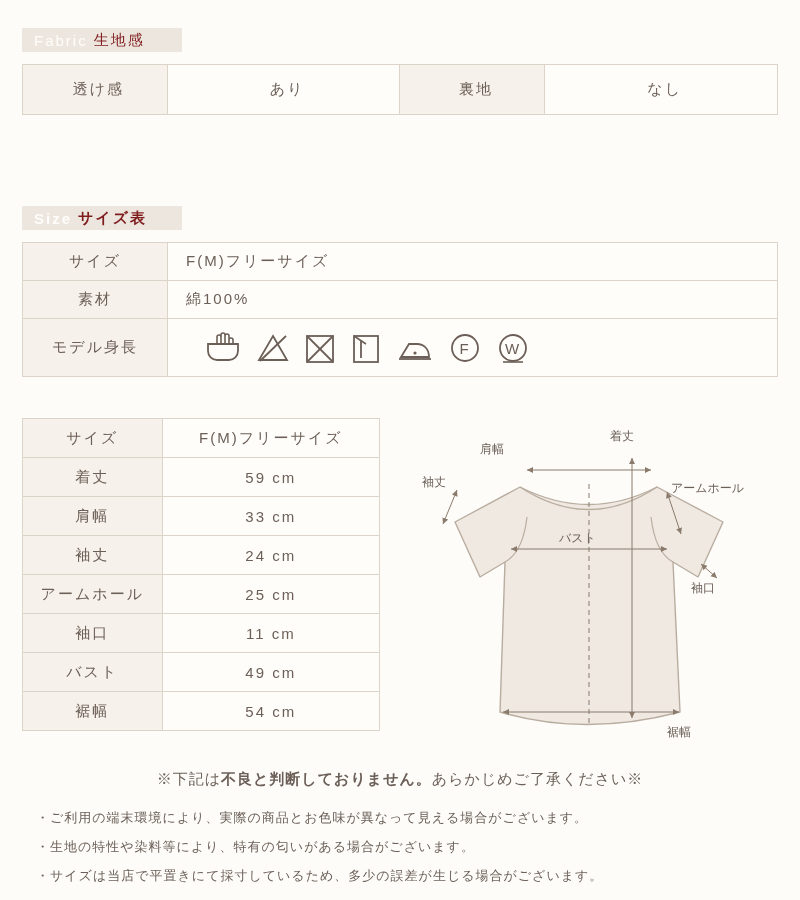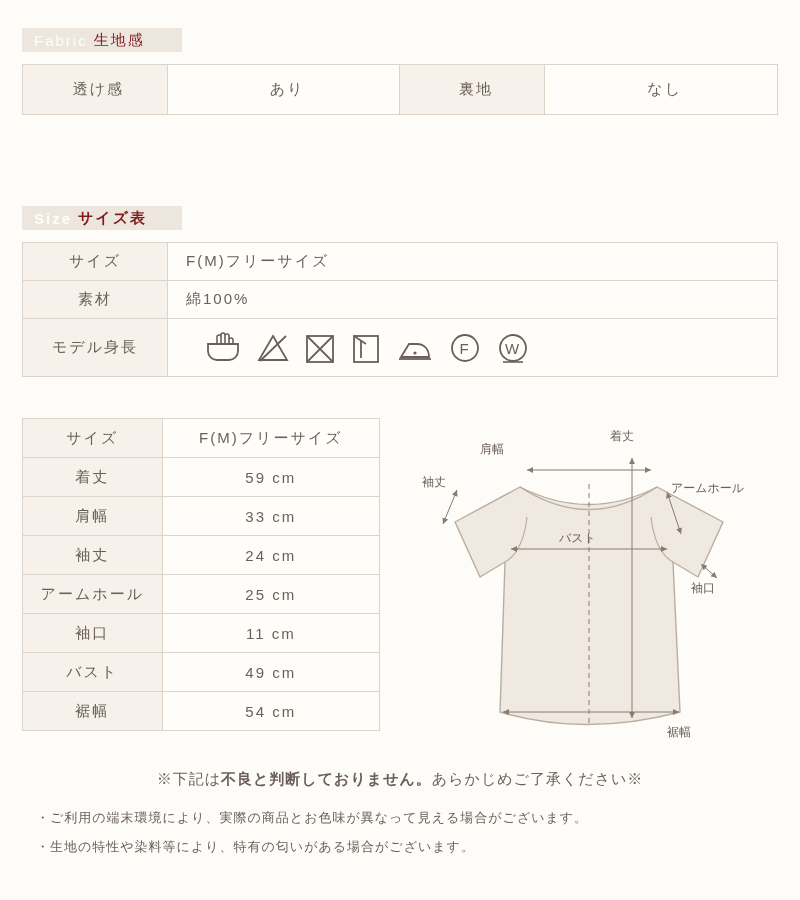--- a/index.html
+++ b/index.html
@@ -280,15 +280,16 @@
     <span style="position:absolute; left:296px; top:168px; font-size:12px; color:#6b5f57;">袖口</span>
     <span style="position:absolute; left:272px; top:312px; font-size:12px; color:#6b5f57;">裾幅</span>
   </div>
 
   <div class="notes">
     <div class="head">
       <span>※下記は</span><b>不良と判断しておりません。</b><span>あらかじめご了承ください※</span>
     </div>
     <div class="line">・ご利用の端末環境により、実際の商品とお色味が異なって見える場合がございます。</div>
     <div class="line">・生地の特性や染料等により、特有の匂いがある場合がございます。</div>
+    <div class="line">・サイズは当店で平置きにて採寸しているため、多少の誤差が生じる場合がございます。</div>
   </div>
 
 </div>
 
 </body></html>

